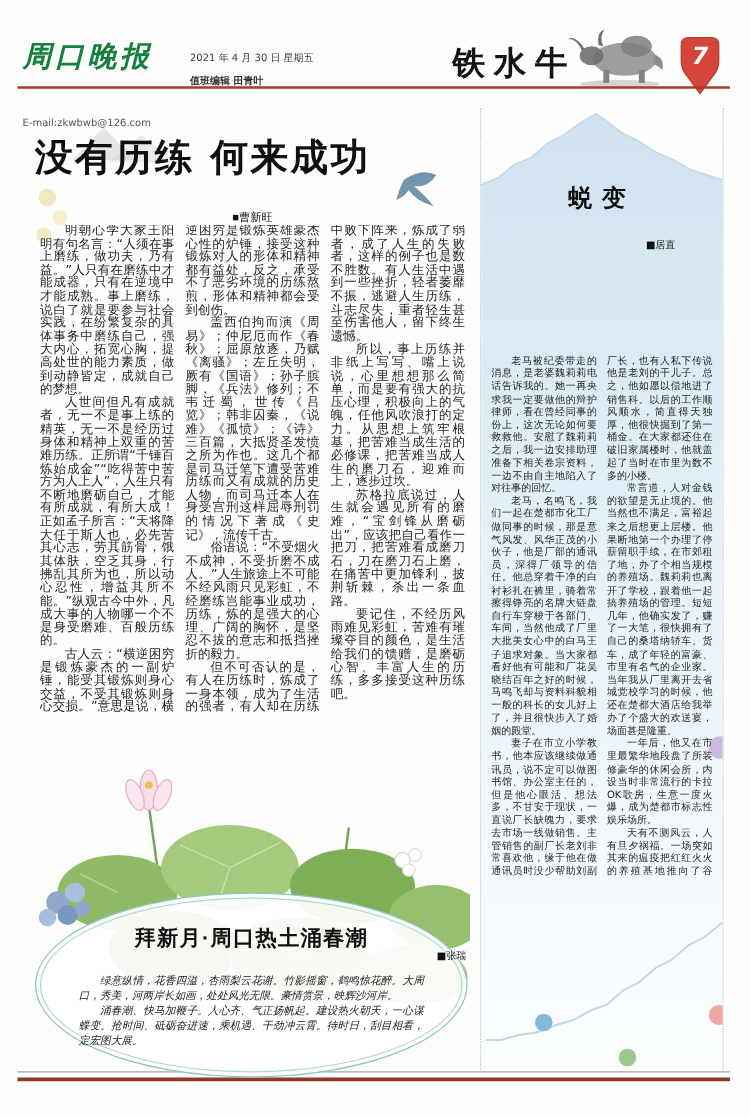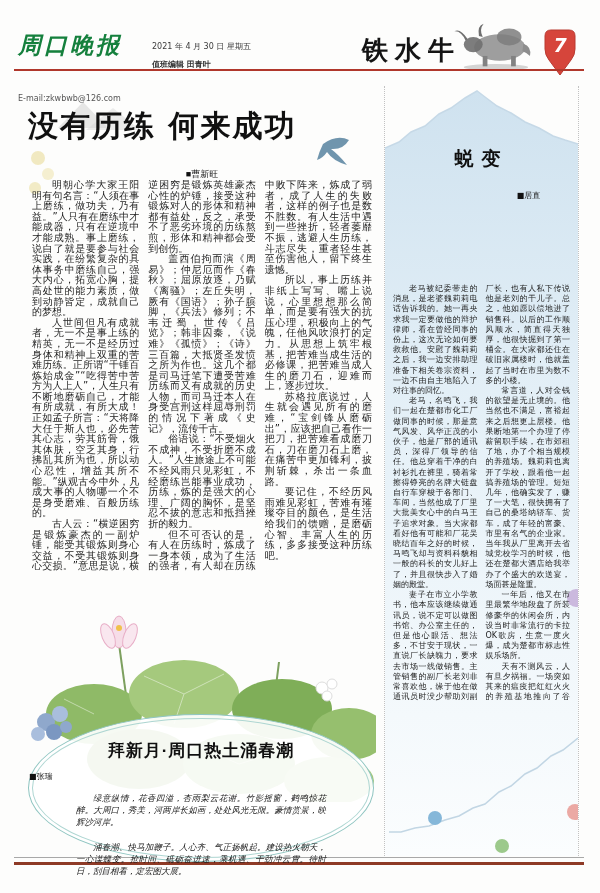--- a/index.html
+++ b/index.html
@@ -35,24 +35,24 @@
   
   .lotus{position:absolute;left:24px;top:584px;width:352px;height:218px;z-index:1;}
   
   .poem-wrap{position:absolute;left:28px;top:714px;width:344px;height:146px;z-index:2;
     border:1px solid #8fc5c1;border-radius:50%;background:rgba(255,255,255,.92);}
   .poem-inner{position:absolute;left:3px;top:3px;right:3px;bottom:3px;
     border:1px solid #aed6d2;border-radius:50%;}
   .poem-title{position:absolute;left:0;top:24px;width:100%;text-align:center;
     font-size:17px;font-weight:900;color:#101010;letter-spacing:1px;
     font-family:Liberation Sans, sans-serif;}
-  .poem-author{position:absolute;left:0;top:56px;width:100%;text-align:left;font-size:8px;color:#111;}
+  .poem-author{position:absolute;left:0;top:44px;width:100%;text-align:right;font-size:8px;color:#111;}
   .poem-body{position:absolute;left:34px;right:34px;top:64px;font-size:8.5px;line-height:12px;
     font-style:italic;color:#1a1a1a;text-align:justify;}
-  .poem-body p{margin:13px;text-indent:2em;}
+  .poem-body p{margin:0;text-indent:2em;}
   
   .sidebar{position:absolute;left:384px;top:86px;width:193px;height:770px;
     border-left:1px dotted #c2c2c2;border-right:1px dotted #c2c2c2;}
   .sidebar-bg{position:absolute;left:0;top:0;width:193px;height:770px;}
   .side-title{position:absolute;left:0;top:60px;width:100%;text-align:center;
     font-size:19px;font-weight:900;color:#101010;letter-spacing:8px;
     font-family:"DejaVu Serif","Liberation Serif",serif;}
   .side-author{position:absolute;left:0;top:104px;width:100%;text-align:center;font-size:8px;color:#111;margin-left:47px;}
   .side-cols{position:absolute;left:8px;top:150px;width:177px;height:424px;overflow:hidden;
     column-count:2;column-gap:8px;font-size:8px;line-height:10.2px;text-align:justify;color:#1e1e1e;margin-top:48px;}

